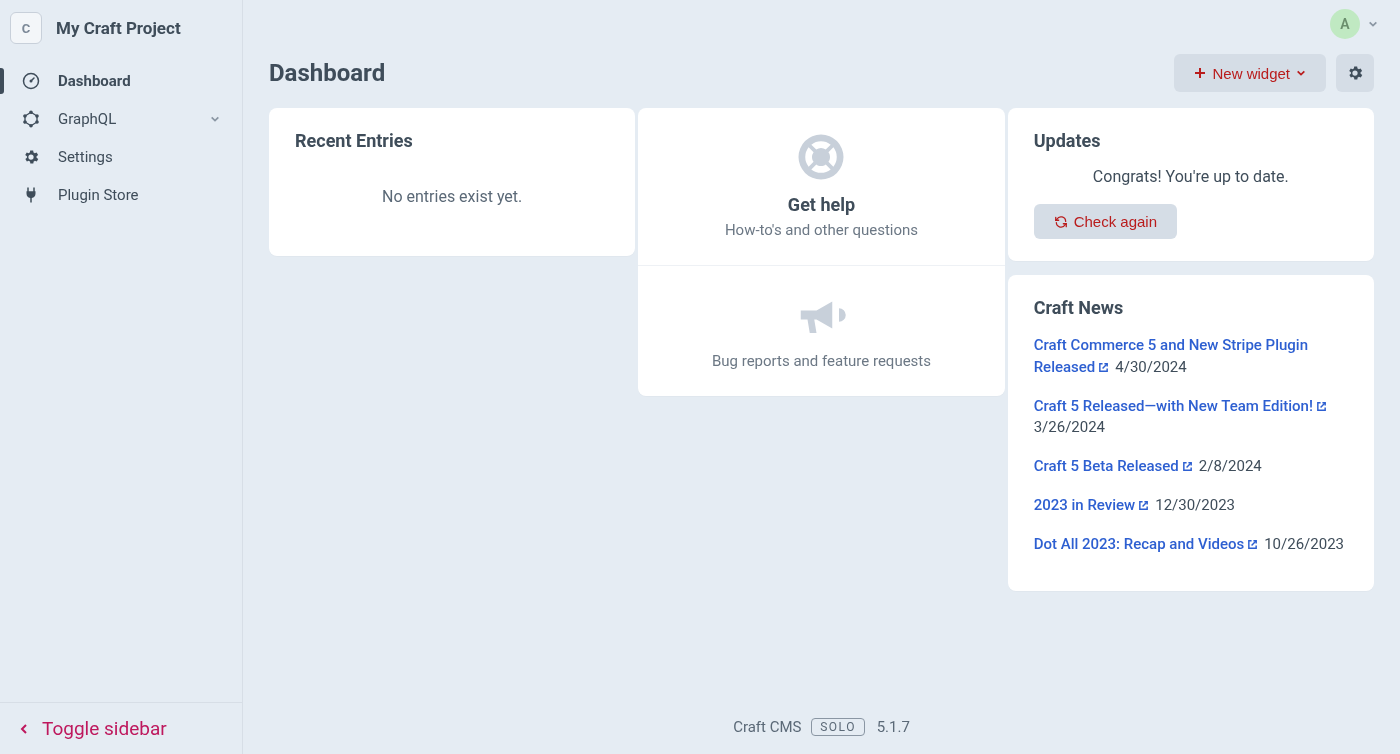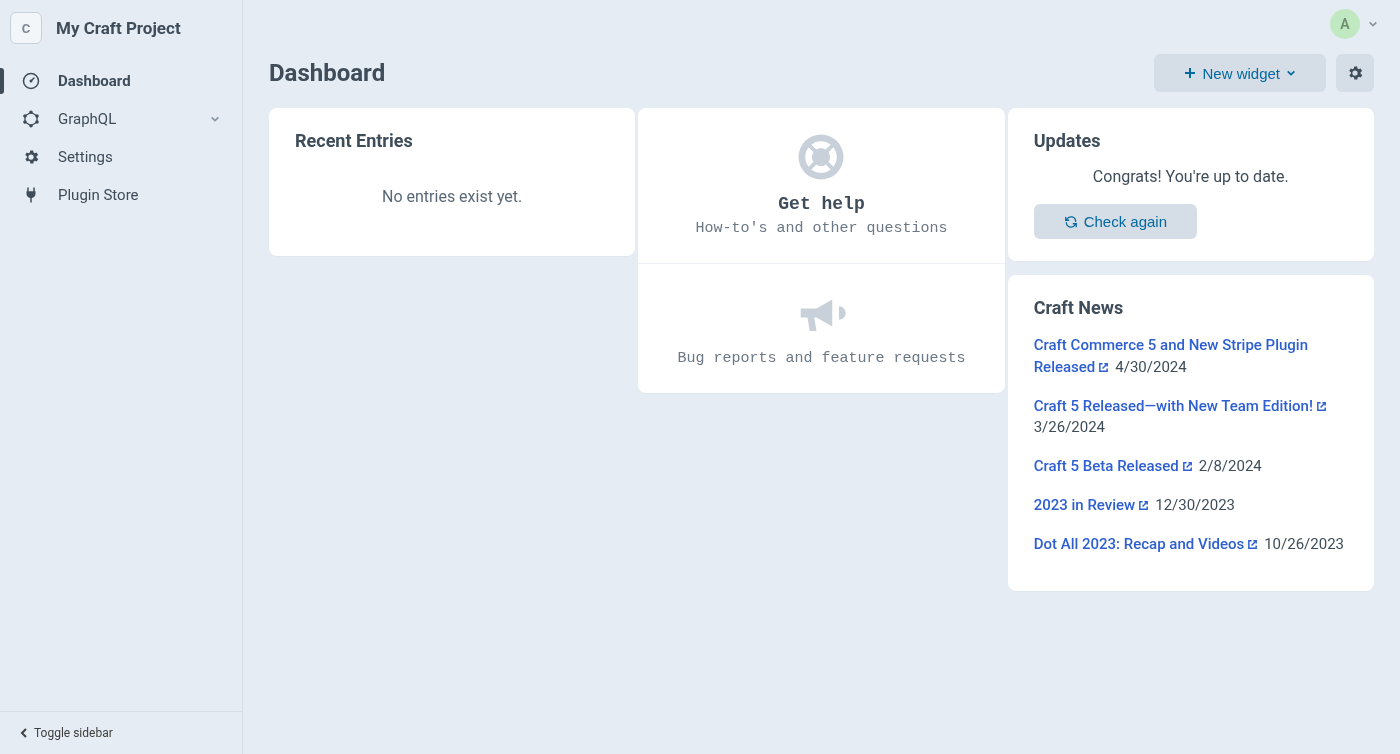--- a/index.html
+++ b/index.html
@@ -72,24 +72,24 @@
       color: #3f4d5a;
       flex-shrink: 0;
     }
     .nav-label { flex: 1; }
     .nav-chevron { color: #8a96a3; }
     .sidebar-footer {
       border-top: 1px solid #d7dee6;
       padding: 14px 18px;
       display: flex;
       align-items: center;
-      gap: 4px;
+      gap: 12px;
       cursor: pointer;
-      color: #404040;
-      font-size: 12px;
+      color: #be185d;
+      font-size: 19px;
     }
     
     .main {
       flex: 1;
       display: flex;
       flex-direction: column;
       background: #e5ecf3;
       position: relative;
     }
     .topbar {
@@ -116,23 +116,23 @@
       display: flex;
       align-items: center;
       padding: 6px 26px 16px 26px;
     }
     .page-title { font-size: 24px; font-weight: 700; color: #3f4d5a; flex: 1; }
     .header-actions { display: flex; gap: 10px; }
     .btn {
       background: #d5dde6;
       border: none;
       border-radius: 6px;
-      padding: 9px 30px;
+      padding: 9px 20px;
       font-size: 15px;
-      color: #0369a1;
+      color: #b91c1c;
       display: inline-flex; align-items: center; gap: 6px;
       cursor: pointer;
     }
     .icon-btn {
       background: #d5dde6;
       border: none;
       border-radius: 6px;
       width: 38px; height: 38px;
       display: inline-flex; align-items: center; justify-content: center;
       color: #3f4d5a;
@@ -156,21 +156,20 @@
       text-align: center;
       color: #5b6977;
       font-size: 16px;
       padding: 20px 0 28px 0;
     }
     
     .help-card { padding: 0; }
     .help-section {
       text-align: center;
       padding: 22px 26px 26px 26px;
-      font-family: Liberation Mono, monospace;
     }
     .help-section + .help-section { border-top: 1px solid #eef1f5; }
     .help-icon { color: #c8d0da; margin-bottom: 10px; display:flex; justify-content:center; }
     .help-title { font-size: 18px; font-weight: 700; color: #3f4d5a; margin-bottom: 6px; }
     .help-sub { color: #6c7885; font-size: 15px; }
     
     .updates-text { text-align: center; font-size: 16px; color: #3f4d5a; margin: 4px 0 18px 0; }
     .updates-actions { display: flex; }
     
     .news-item { margin-bottom: 14px; font-size: 15px; line-height: 1.45; margin-top: 17px; }
@@ -388,14 +387,19 @@
             <a class="news-link">Dot All 2023: Recap and Videos</a><span class="ext-icon"><svg viewBox="0 0 12 12" width="11" height="11" fill="none" stroke="currentColor" stroke-width="1.6">
                   <path d="M5 2H2v8h8V7"></path>
                   <path d="M7 2h3v3"></path>
                   <path d="M10 2L5 7"></path>
                 </svg></span><span class="news-date">10/26/2023</span>
           </div>
         </div>
       </div>
     </div>
 
+    <div class="footer">
+      <span>Craft CMS</span>
+      <span class="edition-badge">SOLO</span>
+      <span>5.1.7</span>
+    </div>
   </main>
 </div>
 
 </body></html>

